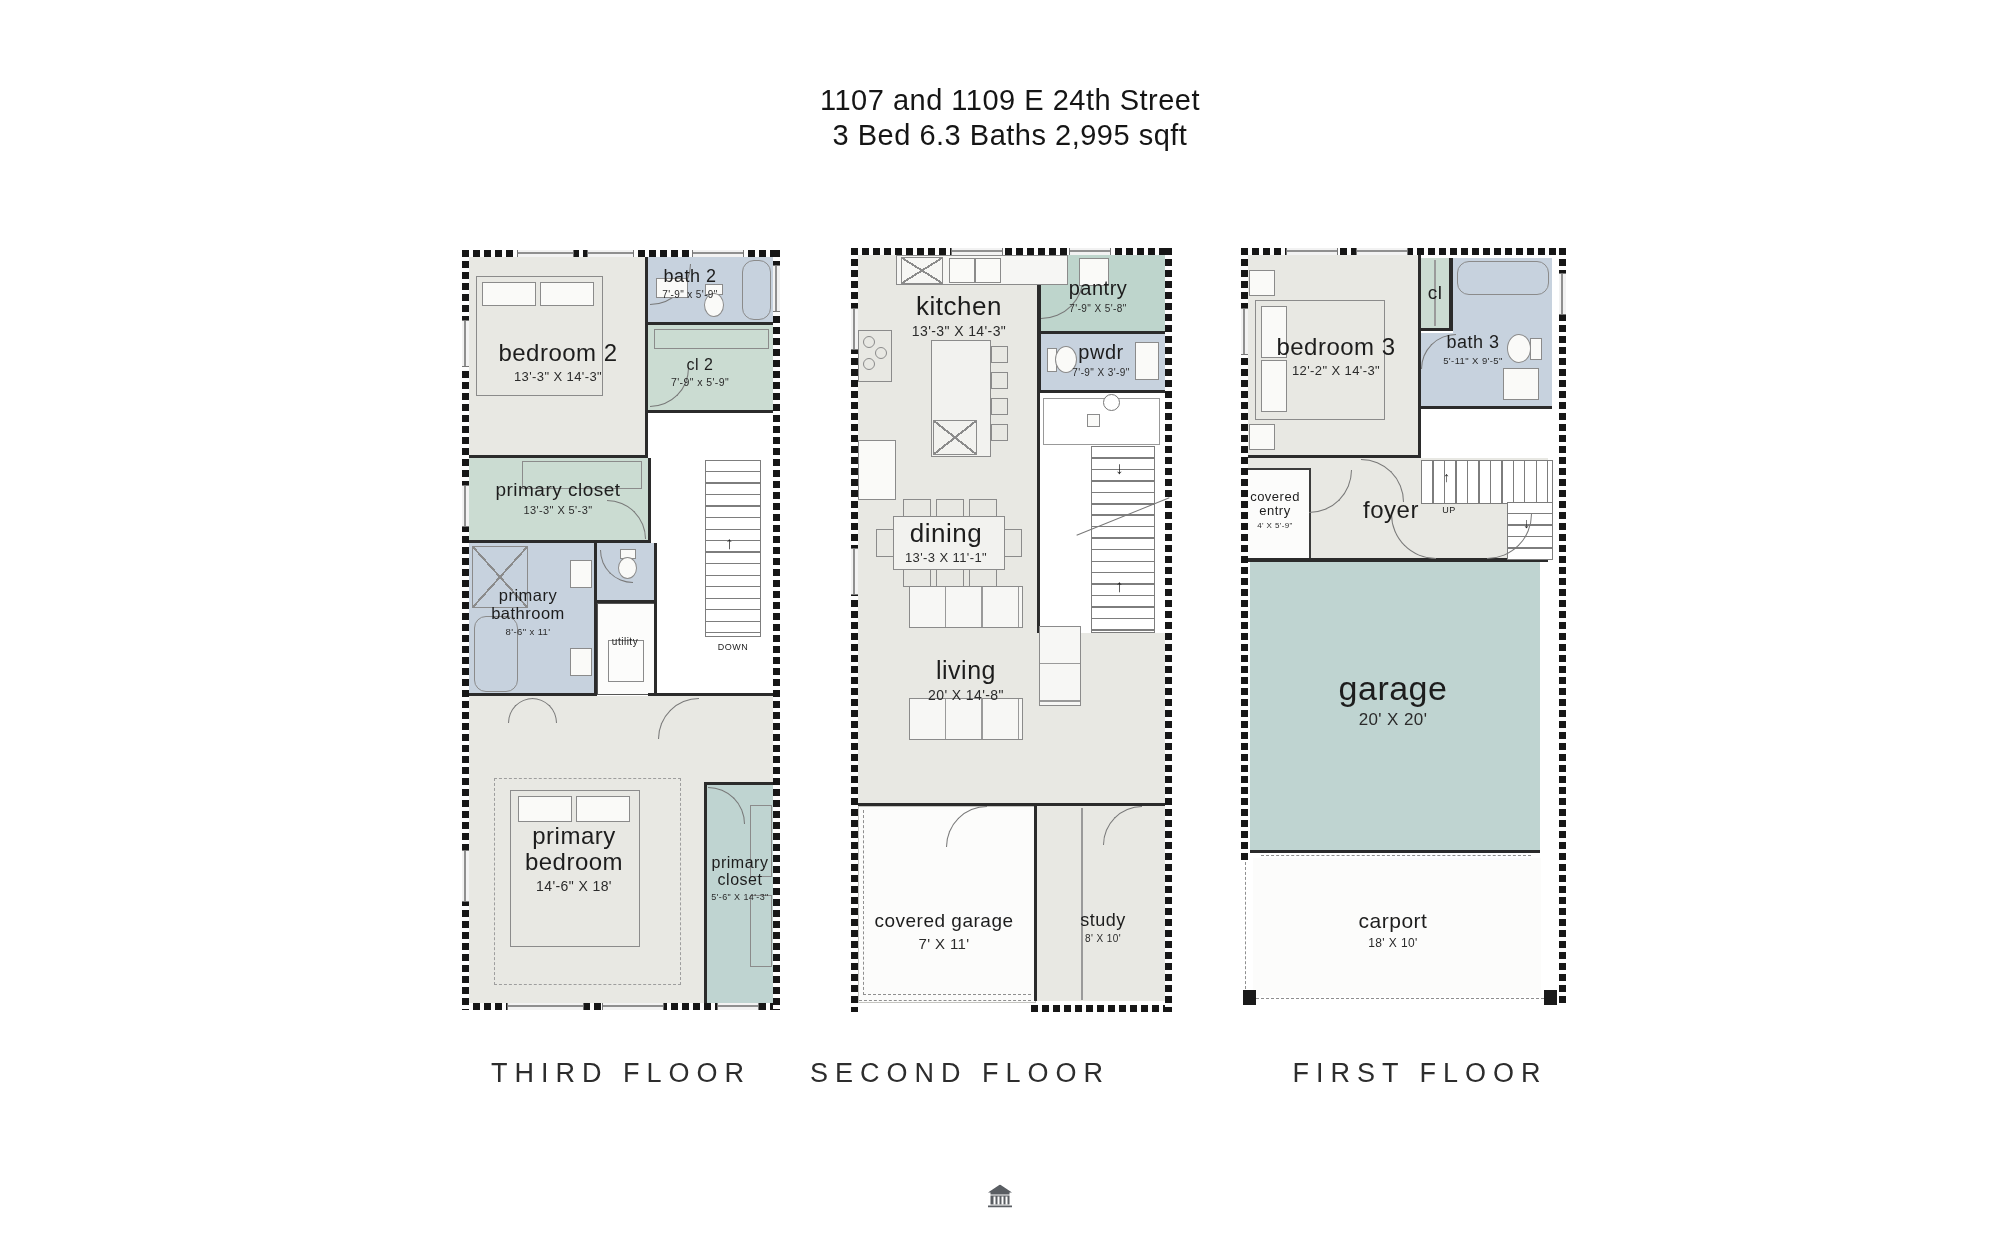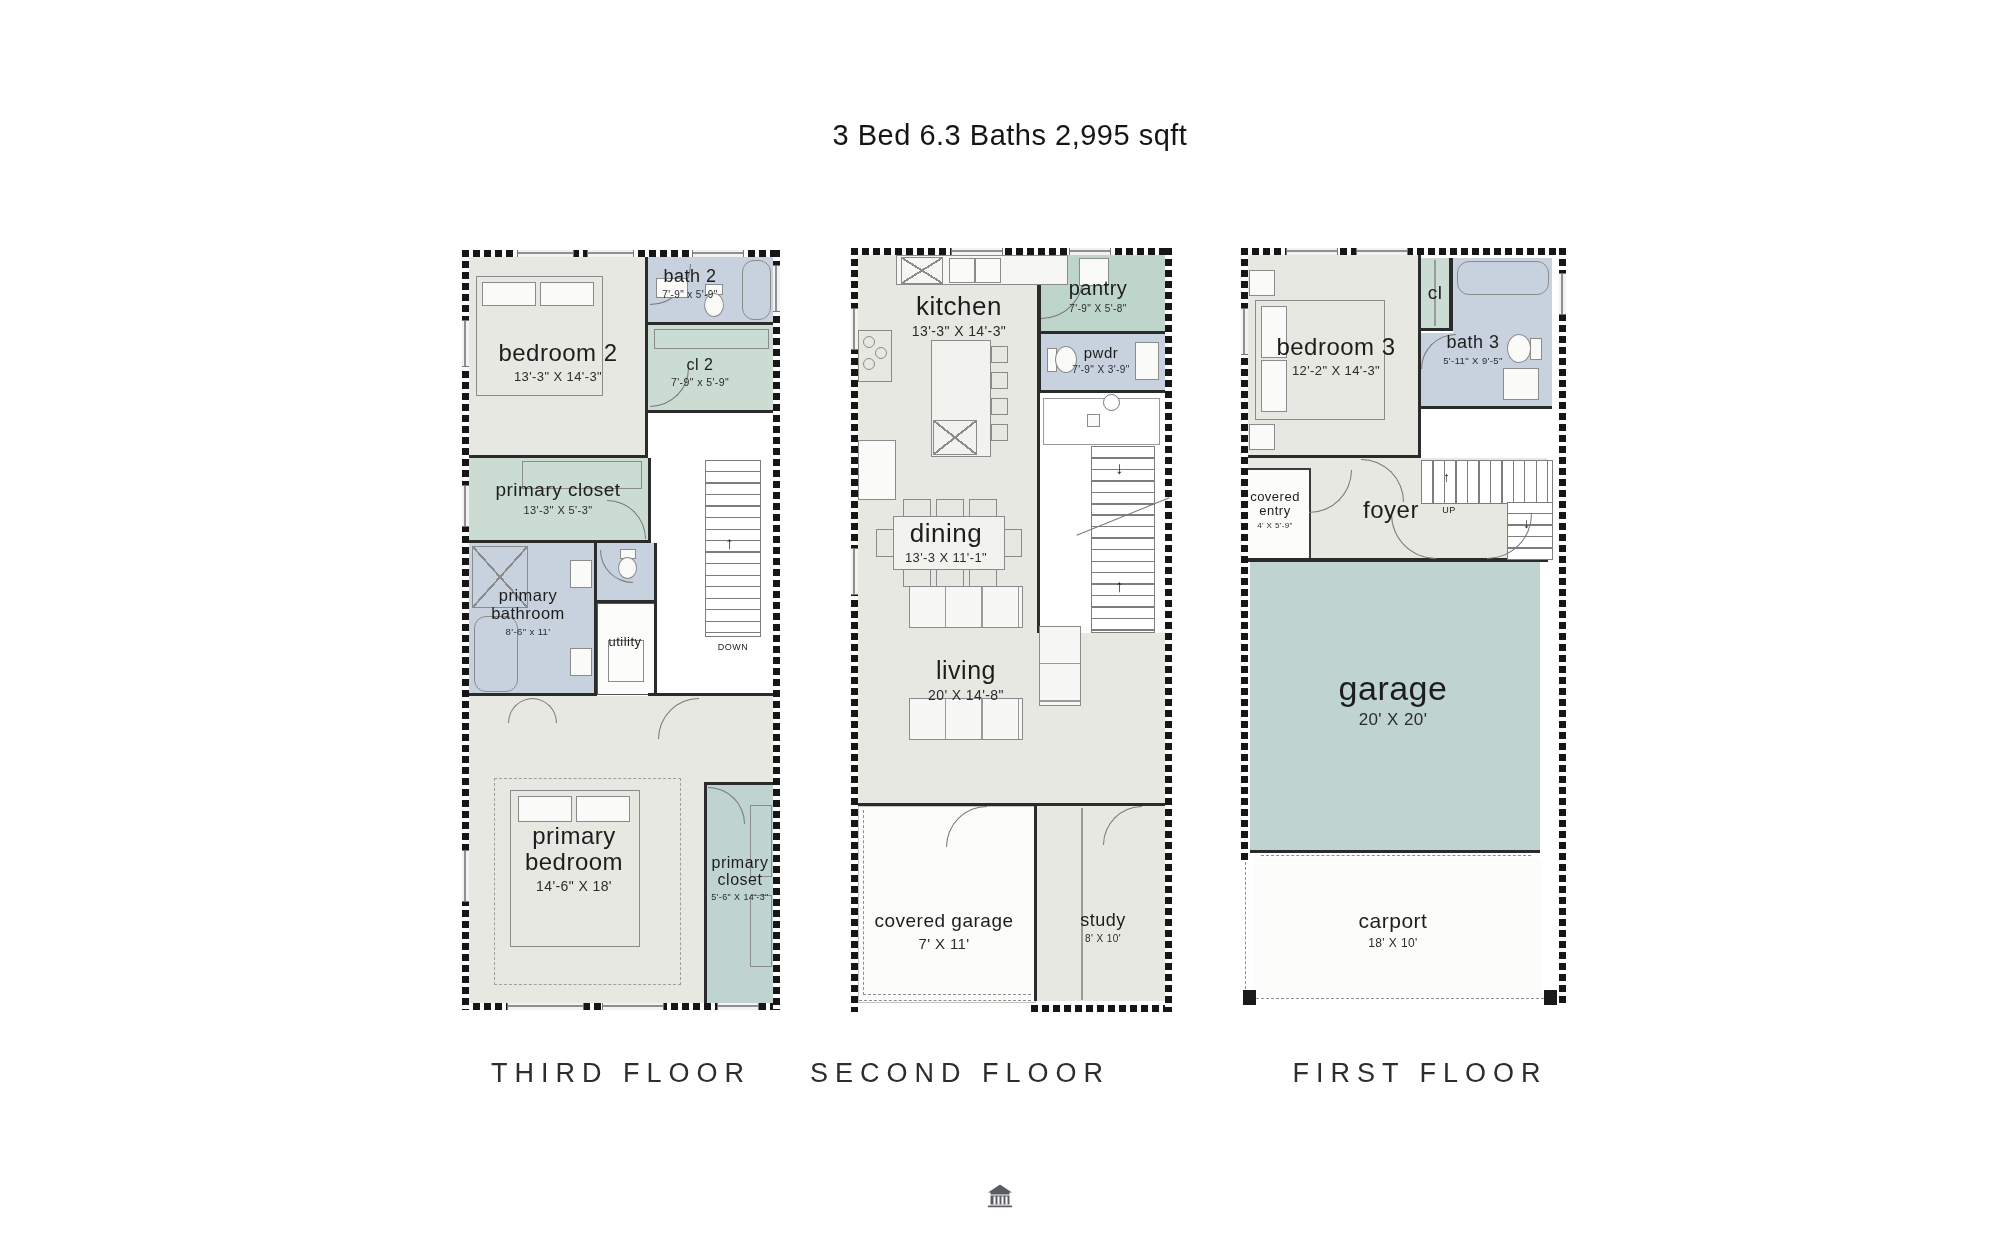--- a/index.html
+++ b/index.html
@@ -59,20 +59,21 @@
   .title-line{position:absolute;transform:translate(-50%,-50%);font-size:29px;color:#151515;font-weight:500;letter-spacing:.5px;white-space:nowrap;}
   .caption{position:absolute;transform:translate(-50%,-50%);font-size:27px;color:#2d2d2d;font-weight:500;letter-spacing:7px;white-space:nowrap;}
   .footer{position:absolute;left:1000px;top:1196px;transform:translate(-50%,-50%);display:flex;align-items:center;gap:28px;}
   .footer .note{font-size:17.5px;color:#8c8c8c;letter-spacing:.3px;white-space:nowrap;}
 </style>
 </head>
 <body>
 
 <div class="page">
 
+  <div class="title-line" style="left:1010px;top:100px;">1107 and 1109 E 24th Street</div>
   <div class="title-line" style="left:1010px;top:135px;">3 Bed 6.3 Baths 2,995 sqft</div>
 
   <div class="plan" style="left:462px;top:250px;width:318px;height:760px;">
 
     <div class="room c-floor" style="left:7px;top:7px;width:176px;height:198px;"></div>
     <div class="room c-bath" style="left:186px;top:7px;width:125px;height:65px;"></div>
     <div class="room c-green" style="left:186px;top:75px;width:125px;height:85px;"></div>
     <div class="room c-green" style="left:7px;top:208px;width:179px;height:82px;"></div>
     <div class="room c-bath" style="left:7px;top:293px;width:125px;height:150px;"></div>
     <div class="room c-bath" style="left:135px;top:293px;width:57px;height:57px;"></div>
@@ -144,21 +145,21 @@
     </div>
     <div class="rl" style="left:96px;top:248px;">
       <span class="nm" style="font-size:19px;">primary closet</span>
       <span class="dm" style="font-size:11px;">13'-3" X 5'-3"</span>
     </div>
     <div class="rl" style="left:66px;top:362px;width:95px;">
       <span class="nm" style="font-size:16.5px;">primary bathroom</span>
       <span class="dm" style="font-size:9.5px;">8'-6" x 11'</span>
     </div>
     <div class="rl" style="left:163px;top:392px;">
-      <span class="nm" style="font-size:13px;">utility</span>
+      <span class="nm" style="font-size:10px;">utility</span>
     </div>
     <div class="rl" style="left:112px;top:608px;width:165px;">
       <span class="nm" style="font-size:24px;">primary bedroom</span>
       <span class="dm" style="font-size:14px;">14'-6" X 18'</span>
     </div>
     <div class="rl" style="left:278px;top:628px;width:68px;">
       <span class="nm" style="font-size:16px;">primary closet</span>
       <span class="dm" style="font-size:9px;">5'-6" X 14'-3"</span>
     </div>
 
@@ -248,21 +249,21 @@
 
     <div class="rl" style="left:108px;top:68px;">
       <span class="nm" style="font-size:26px;">kitchen</span>
       <span class="dm" style="font-size:14px;">13'-3" X 14'-3"</span>
     </div>
     <div class="rl" style="left:247px;top:48px;">
       <span class="nm" style="font-size:20px;">pantry</span>
       <span class="dm" style="font-size:10px;">7'-9" X 5'-8"</span>
     </div>
     <div class="rl" style="left:250px;top:112px;">
-      <span class="nm" style="font-size:15px;">pwdr</span>
+      <span class="nm" style="font-size:20px;">pwdr</span>
       <span class="dm" style="font-size:10px;">7'-9" X 3'-9"</span>
     </div>
     <div class="rl" style="left:95px;top:294px;">
       <span class="nm" style="font-size:26px;">dining</span>
       <span class="dm" style="font-size:13px;">13'-3 X 11'-1"</span>
     </div>
     <div class="rl" style="left:115px;top:432px;">
       <span class="nm" style="font-size:25px;">living</span>
       <span class="dm" style="font-size:14px;">20' X 14'-8"</span>
     </div>

